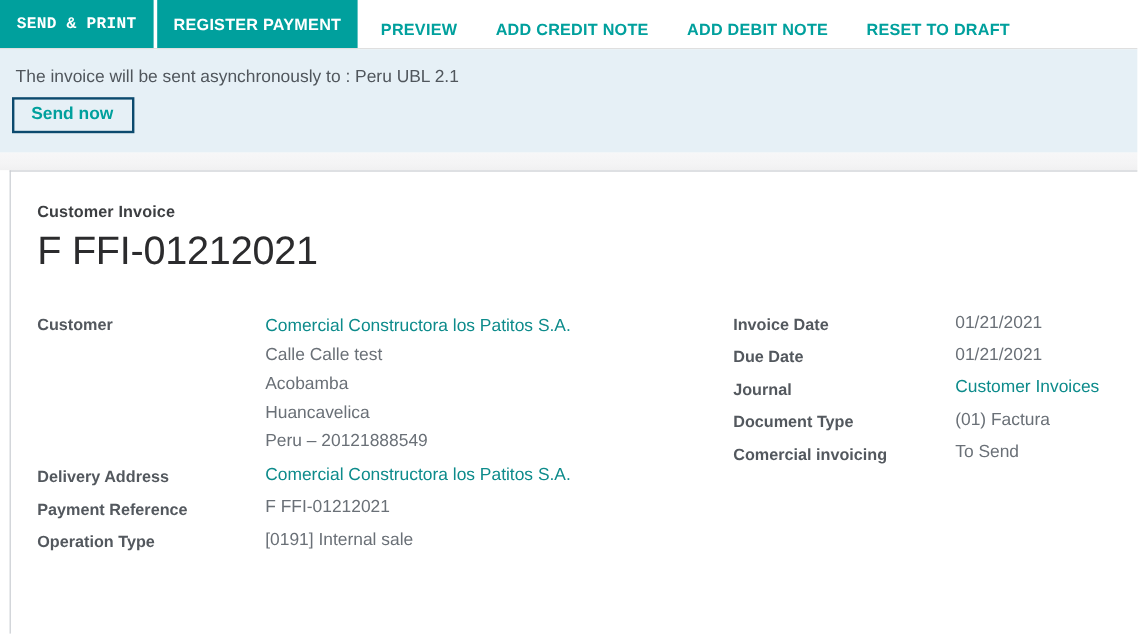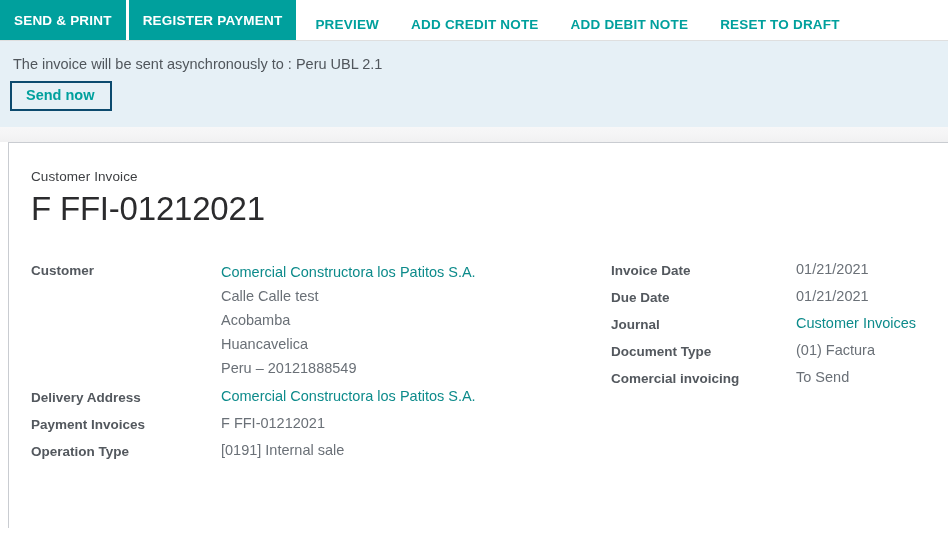--- a/index.html
+++ b/index.html
@@ -42,21 +42,21 @@
     font-weight: bold;
     letter-spacing: 0.2px;
     text-transform: uppercase;
     padding: 0 14px;
     margin: 0 3px 0 0;
     cursor: pointer;
     line-height: 41px;
     height: 41px;
     white-space: nowrap;
   }
-  .btn-primary:first-child { margin-left: 0; }
+  .btn-primary:first-child { margin-left: 0; font-family: Liberation Mono, monospace; }
   .btn-link {
     background: transparent;
     color: #00a09d;
     border: none;
     font-family: "Liberation Sans", sans-serif;
     font-size: 13.5px;
     font-weight: bold;
     letter-spacing: 0.2px;
     text-transform: uppercase;
     padding: 0 16px;
@@ -113,21 +113,21 @@
     border-bottom: none;
     min-height: 386px;
     box-sizing: border-box;
     padding: 26px 0 0 0;
   }
   .sheet-inner {
     padding: 0 22px 0 22px;
   }
   .form-subtitle {
     font-size: 13.5px;
-    font-weight: normal;
+    font-weight: bold;
     color: #3d3f42;
     margin: 0 0 6px 0;
     letter-spacing: 0.1px;
   }
   .form-title {
     font-size: 33px;
     font-weight: normal;
     color: #2b2b2d;
     margin: 0 0 32px 0;
     letter-spacing: -0.2px;
@@ -213,21 +213,21 @@
                 <span class="addr-line">Acobamba</span>
                 <span class="addr-line">Huancavelica</span>
                 <span class="addr-line">Peru – 20121888549</span>
               </div>
             </div>
             <div class="fieldrow">
               <div class="fld-label">Delivery Address</div>
               <div class="fld-value link">Comercial Constructora los Patitos S.A.</div>
             </div>
             <div class="fieldrow">
-              <div class="fld-label">Payment Invoices</div>
+              <div class="fld-label">Payment Reference</div>
               <div class="fld-value">F FFI-01212021</div>
             </div>
             <div class="fieldrow">
               <div class="fld-label">Operation Type</div>
               <div class="fld-value">[0191] Internal sale</div>
             </div>
           </div>
         <div class="col-right" id="col-right">
             <div class="fieldrow">
               <div class="fld-label">Invoice Date</div>

